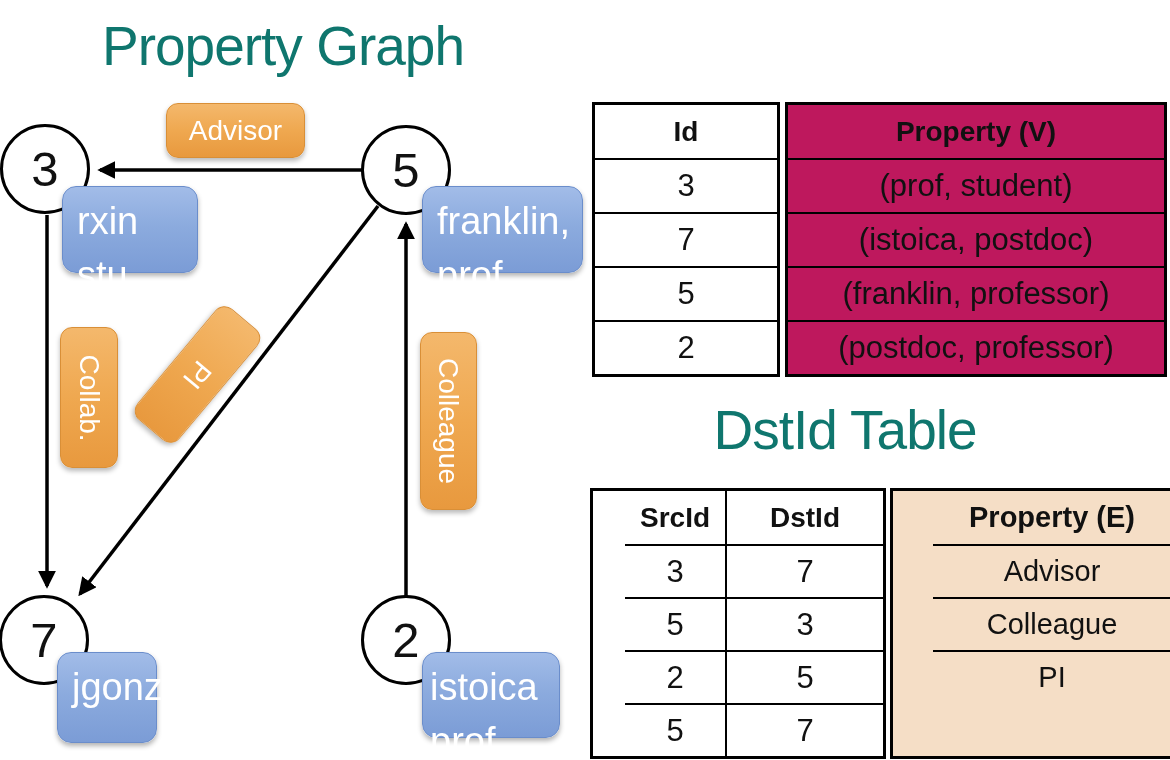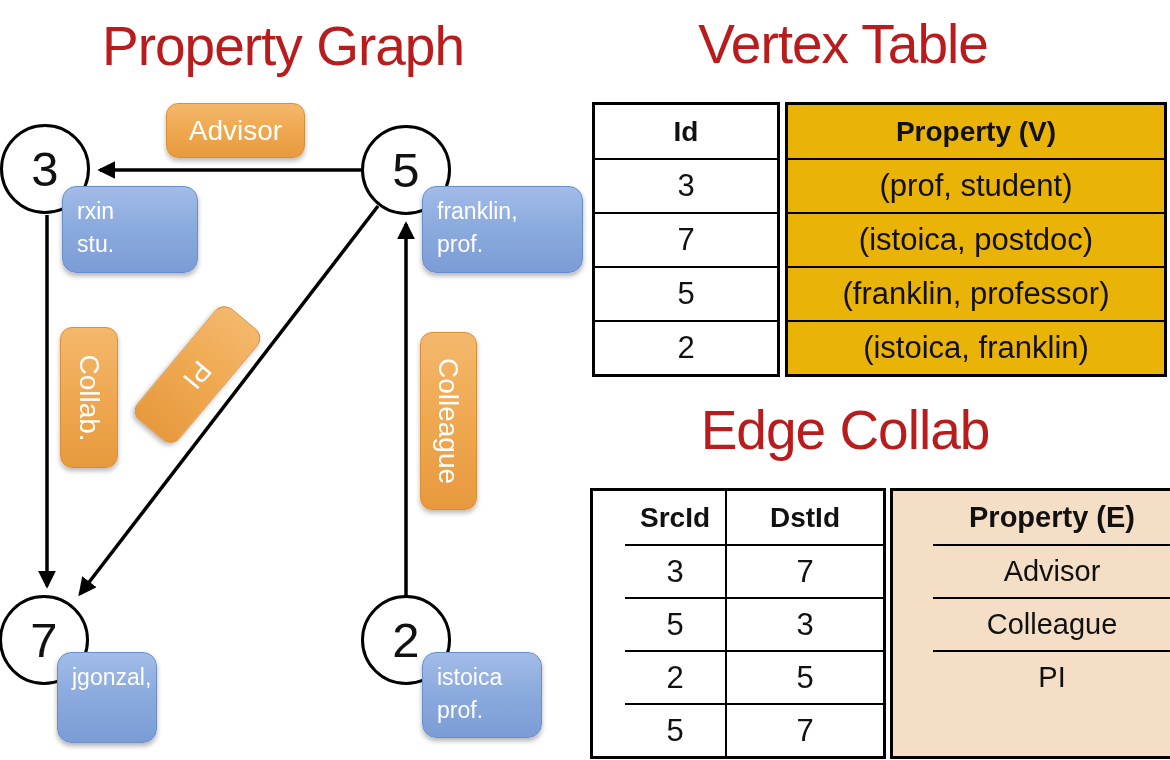--- a/index.html
+++ b/index.html
@@ -2,21 +2,21 @@
 <html><head>
 <meta charset="utf-8">
 <style>
   * { margin:0; padding:0; box-sizing:border-box; }
   body { background:#ffffff; font-family:"Liberation Sans", sans-serif; }
   .canvas {
     position:relative; width:1170px; height:760px;
     background:#ffffff; overflow:hidden;
   }
   .title {
-    position:absolute; font-size:55px; font-weight:300; color:#b91c1c;
+    position:absolute; font-size:55px; font-weight:300; color:#0f766e;
     text-align:center; white-space:nowrap; letter-spacing:-1px;
   }
   .title-pg { left:0; width:566px; top:14px; }
   .title-vt { left:585px; width:516px; top:12px; }
   .title-et { left:585px; width:520px; top:398px; }
 
   
   svg.edges { position:absolute; left:0; top:0; }
   .node {
     position:absolute; width:90px; height:90px; border:3.5px solid #000;
@@ -26,26 +26,26 @@
   .node-3 { left:0px;   top:124px; }
   .node-5 { left:361px; top:125px; }
   .node-7 { left:-1px;  top:595px; }
   .node-2 { left:361px; top:595px; }
 
   
   .vprop {
     position:absolute; border-radius:14px; color:#fff;
     background:linear-gradient(180deg,#a2bce8 0%, #8cabde 45%, #7b9cd6 100%);
     border:1px solid #6a8dcb; box-shadow:0 3px 5px rgba(0,0,0,.30);
-    font-size:23px; line-height:1.42; padding:8px 6px 0 14px;
+    font-size:38px; line-height:1.42; padding:8px 6px 0 14px;
   }
   .vprop-rxin     { left:62px;  top:186px; width:136px; height:87px; }
   .vprop-franklin { left:422px; top:186px; width:161px; height:87px; }
   .vprop-jgonzal  { left:57px;  top:652px; width:100px; height:91px; }
-  .vprop-istoica  { left:422px; top:652px; width:120px; height:86px; }
+  .vprop-istoica  { left:422px; top:652px; width:138px; height:86px;padding-left:7px; }
 
   
   .elabel {
     position:absolute; border-radius:12px; color:#fff;
     background:linear-gradient(180deg,#f4b86c 0%, #efa850 50%, #e8993e 100%);
     border:1px solid #d98f37; box-shadow:0 3px 5px rgba(0,0,0,.28);
     display:flex; align-items:center; justify-content:center;
     font-size:28px; white-space:nowrap;
   }
   .elabel-advisor   { left:166px; top:103px; width:139px; height:55px; }
@@ -62,38 +62,37 @@
   .tcol { display:flex; flex-direction:column; }
   .cell {
     display:flex; align-items:center; justify-content:center;
     font-size:31px; color:#111; border-top:2.5px solid #000;
   }
   .tcol .cell:first-child { border-top:none;border-radius:9px; }
   .cell.hdr { font-weight:bold; font-size:28px; }
   .sep-left { border-left:2.5px solid #000;text-align:center; }
 
   .vt-id   { width:182px; }
-  .vt-prop { width:376px; background:#eab308; }
+  .vt-prop { width:376px; background:#be185d; }
   .vt-id .cell, .vt-prop .cell { height:54px; }
   .vt-id .cell.hdr, .vt-prop .cell.hdr { height:53px; }
 
   .et-src  { width:132px;padding-left:32px; }
   .et-dst  { width:158px; }
   .et-prop { width:278px; background:#f5dec6; }
   .et-src .cell, .et-dst .cell, .et-prop .cell { height:53px; }
   .et-prop .cell { font-size:29px;margin-left:40px; }
 </style>
 </head>
 <body>
 
 <div class="canvas">
 
   <div class="title title-pg">Property Graph</div>
-  <div class="title title-vt">Vertex Table</div>
-  <div class="title title-et">Edge Collab</div>
+  <div class="title title-et">DstId Table</div>
 
   <svg class="edges" width="585" height="760">
     <defs>
       <marker id="arrow" viewBox="0 0 10 10" refX="8.5" refY="5" markerWidth="5.2" markerHeight="5.2" orient="auto-start-reverse">
         <path d="M0,0 L10,5 L0,10 z" fill="#000"></path>
       </marker>
     </defs>
     <line x1="363" y1="170" x2="100" y2="170" stroke="#000" stroke-width="3.5" marker-end="url(#arrow)"></line>
     <line x1="47" y1="215" x2="47" y2="586" stroke="#000" stroke-width="3.5" marker-end="url(#arrow)"></line>
     <line x1="378" y1="206" x2="80" y2="594" stroke="#000" stroke-width="3.5" marker-end="url(#arrow)"></line>
@@ -151,21 +150,21 @@
         <div class="cell">5</div>
         <div class="cell">2</div>
       </div>
     </div>
     <div class="tgroup">
       <div class="tcol vt-prop">
         <div class="cell hdr">Property (V)</div>
         <div class="cell">(prof, student)</div>
         <div class="cell">(istoica, postdoc)</div>
         <div class="cell">(franklin, professor)</div>
-        <div class="cell">(istoica, franklin)</div>
+        <div class="cell">(postdoc, professor)</div>
       </div>
     </div>
   </div>
 
   <div class="tbl tbl-edge">
     <div class="tgroup">
       <div class="tcol et-src">
         <div class="cell hdr">SrcId</div>
         <div class="cell">3</div>
         <div class="cell">5</div>

